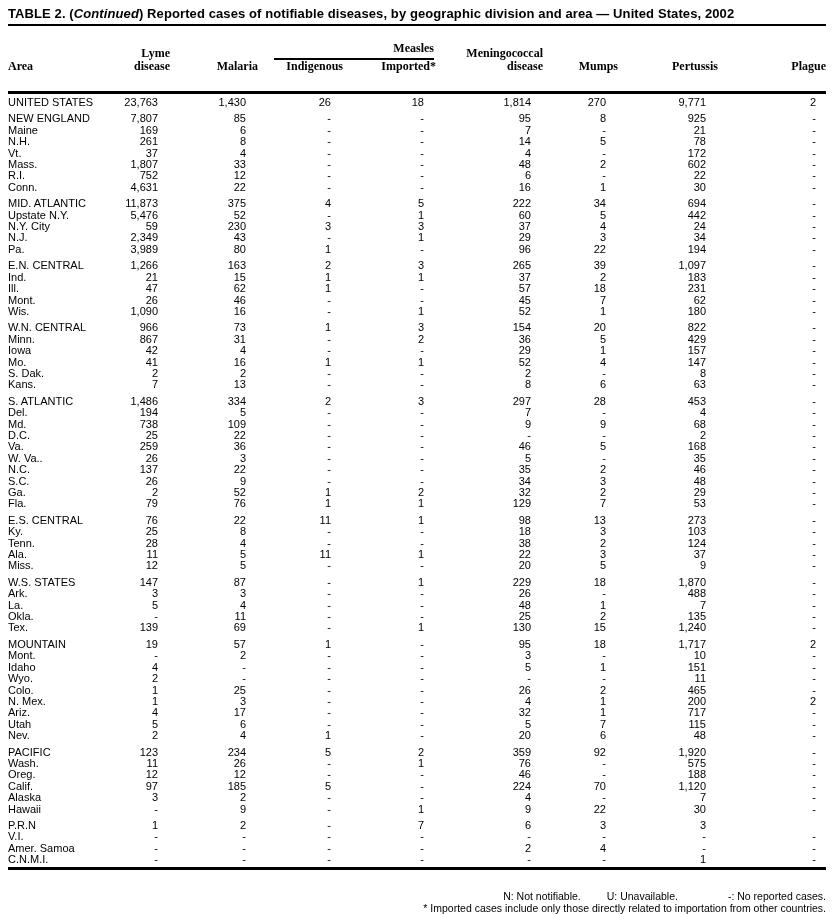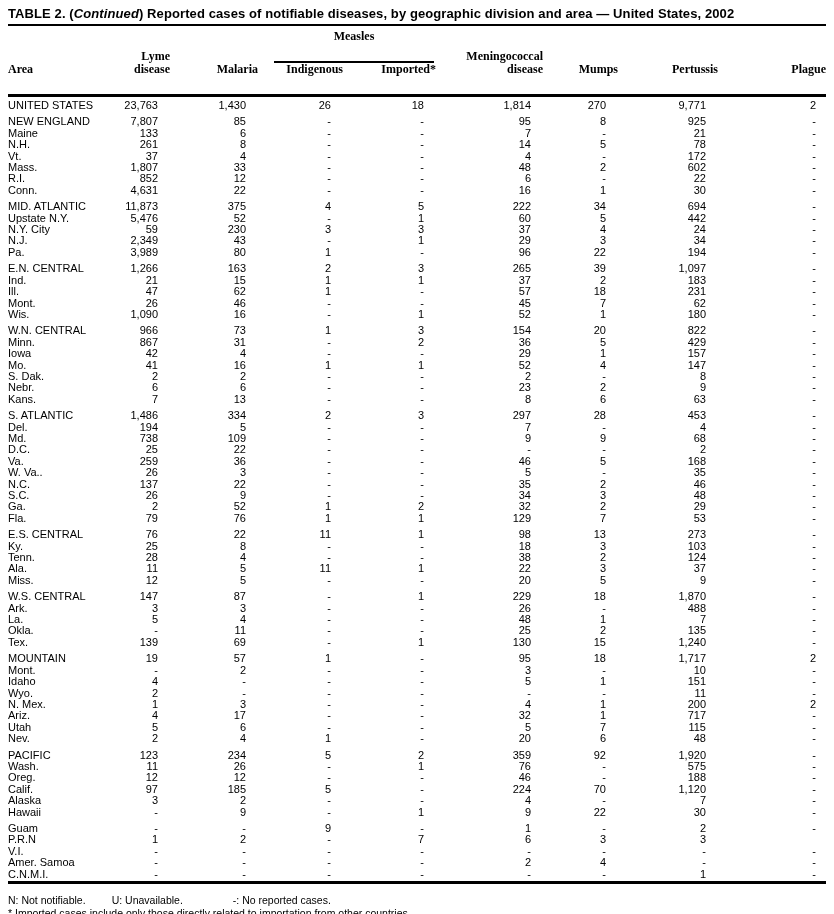--- a/index.html
+++ b/index.html
@@ -25,36 +25,36 @@
   th, td { padding:0; margin:0; overflow:visible; white-space:nowrap; }
 
   thead th {
     font-size:12px; font-weight:bold; line-height:13px;
     text-align:right; vertical-align:bottom;font-family:Liberation Serif, serif;
   }
   thead tr.hdr-main th { border-bottom:3px solid #000; padding-bottom:18px; }
   thead th.al { text-align:left; }
   th.measles-group { text-align:center; }
   .measles-inner {
-    margin:0 2px 0 16px; text-align:center;
-    border-bottom:2px solid #000; padding-bottom:18px;
+    margin:12px 2px 0 16px; text-align:right;
+    border-bottom:2px solid #000; padding-bottom:3px;
   }
 
   tbody td {
     font-size:11px; line-height:11.4px; height:11.4px;
     text-align:right; padding-right:12px;
   }
   tbody td.area { text-align:left; padding-right:0; }
   tbody td.plague { padding-right:10px; }
   tbody tr.spacer td { height:5px; line-height:5px; font-size:2px; padding:0; }
   tbody tr:first-child td { padding-top:3px; }
 
   .bottom-rule { border-top:3px solid #000; width:818px; margin-top:1px; }
 
-  .footnotes { font-size:10.5px; line-height:12.5px; padding-top:10px; }
+  .footnotes { font-size:10.5px; line-height:12.5px; padding-top:20px;text-align:right; }
   .fn-seg1 { margin-right:26px; }
   .fn-seg2 { margin-right:50px; }
 </style>
 </head>
 <body>
 
 <div class="page">
 
   <div class="title-block">
     <span>TABLE 2. (</span><span class="ital">Continued</span><span>) Reported cases of notifiable diseases, by geographic division and area — United States, 2002</span>
@@ -118,21 +118,21 @@
           <td>85</td>
           <td>-</td>
           <td>-</td>
           <td>95</td>
           <td>8</td>
           <td>925</td>
           <td class="plague">-</td>
         </tr>
         <tr>
           <td class="area">Maine</td>
-          <td>133</td>
+          <td>169</td>
           <td>6</td>
           <td>-</td>
           <td>-</td>
           <td>7</td>
           <td>-</td>
           <td>21</td>
           <td class="plague">-</td>
         </tr>
         <tr>
           <td class="area">N.H.</td>
@@ -162,21 +162,21 @@
           <td>33</td>
           <td>-</td>
           <td>-</td>
           <td>48</td>
           <td>2</td>
           <td>602</td>
           <td class="plague">-</td>
         </tr>
         <tr>
           <td class="area">R.I.</td>
-          <td>852</td>
+          <td>752</td>
           <td>12</td>
           <td>-</td>
           <td>-</td>
           <td>6</td>
           <td>-</td>
           <td>22</td>
           <td class="plague">-</td>
         </tr>
         <tr>
           <td class="area">Conn.</td>
@@ -354,31 +354,20 @@
         </tr>
         <tr>
           <td class="area">S. Dak.</td>
           <td>2</td>
           <td>2</td>
           <td>-</td>
           <td>-</td>
           <td>2</td>
           <td>-</td>
           <td>8</td>
-          <td class="plague">-</td>
-        </tr>
-        <tr>
-          <td class="area">Nebr.</td>
-          <td>6</td>
-          <td>6</td>
-          <td>-</td>
-          <td>-</td>
-          <td>23</td>
-          <td>2</td>
-          <td>9</td>
           <td class="plague">-</td>
         </tr>
         <tr>
           <td class="area">Kans.</td>
           <td>7</td>
           <td>13</td>
           <td>-</td>
           <td>-</td>
           <td>8</td>
           <td>6</td>
@@ -553,21 +542,21 @@
           <td>-</td>
           <td>20</td>
           <td>5</td>
           <td>9</td>
           <td class="plague">-</td>
         </tr>
         <tr class="spacer">
           <td colspan="9"></td>
         </tr>
         <tr>
-          <td class="area">W.S. CENTRAL</td>
+          <td class="area">W.S. STATES</td>
           <td>147</td>
           <td>87</td>
           <td>-</td>
           <td>1</td>
           <td>229</td>
           <td>18</td>
           <td>1,870</td>
           <td class="plague">-</td>
         </tr>
         <tr>
@@ -655,20 +644,31 @@
           <td>2</td>
           <td>-</td>
           <td>-</td>
           <td>-</td>
           <td>-</td>
           <td>-</td>
           <td>11</td>
           <td class="plague">-</td>
         </tr>
         <tr>
+          <td class="area">Colo.</td>
+          <td>1</td>
+          <td>25</td>
+          <td>-</td>
+          <td>-</td>
+          <td>26</td>
+          <td>2</td>
+          <td>465</td>
+          <td class="plague">-</td>
+        </tr>
+        <tr>
           <td class="area">N. Mex.</td>
           <td>1</td>
           <td>3</td>
           <td>-</td>
           <td>-</td>
           <td>4</td>
           <td>1</td>
           <td>200</td>
           <td class="plague">2</td>
         </tr>
@@ -769,31 +769,20 @@
           <td>9</td>
           <td>-</td>
           <td>1</td>
           <td>9</td>
           <td>22</td>
           <td>30</td>
           <td class="plague">-</td>
         </tr>
         <tr class="spacer">
           <td colspan="9"></td>
-        </tr>
-        <tr>
-          <td class="area">Guam</td>
-          <td>-</td>
-          <td>-</td>
-          <td>9</td>
-          <td>-</td>
-          <td>1</td>
-          <td>-</td>
-          <td>2</td>
-          <td class="plague">-</td>
         </tr>
         <tr>
           <td class="area">P.R.N</td>
           <td>1</td>
           <td>2</td>
           <td>-</td>
           <td>7</td>
           <td>6</td>
           <td>3</td>
           <td>3</td>

